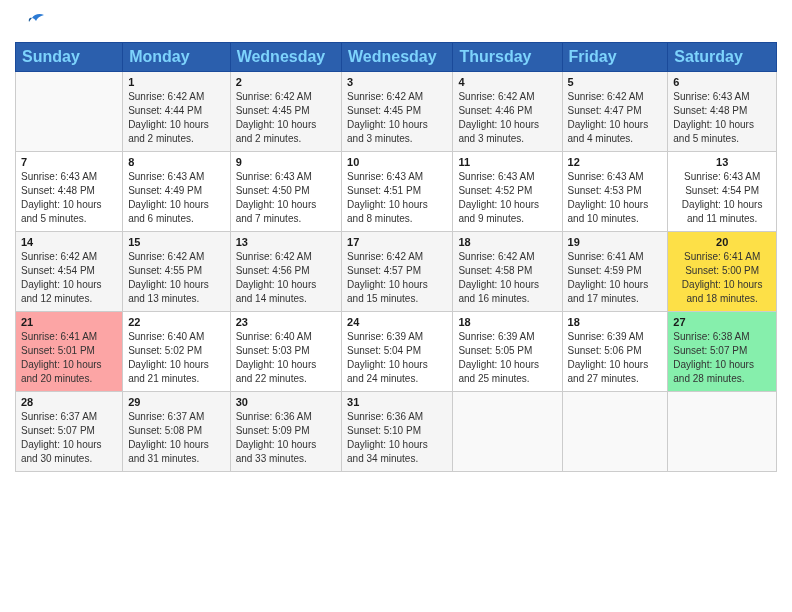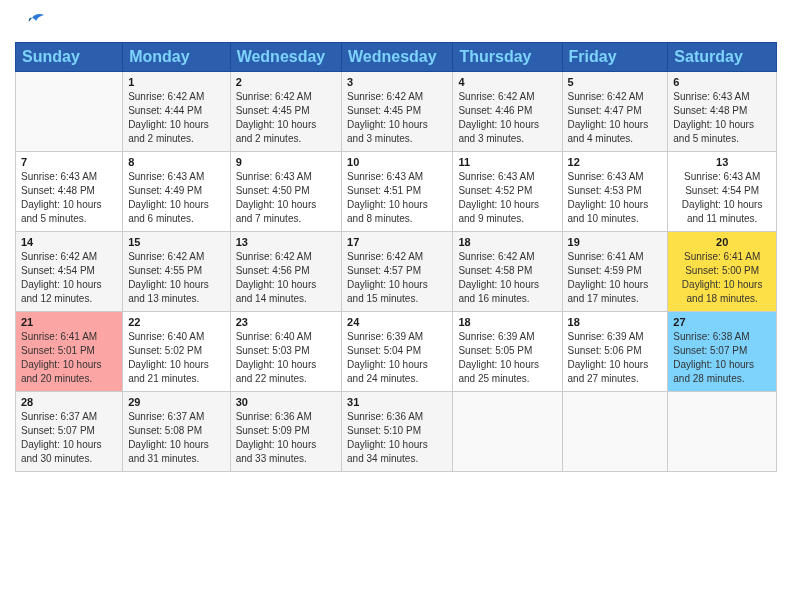--- a/index.html
+++ b/index.html
@@ -222,21 +222,21 @@
             <div class="day-info">Sunrise: 6:39 AM<br>Sunset: 5:04 PM<br>Daylight: 10 hours<br>and 24 minutes.</div>
           </td>
           <td style="background-color: rgb(255, 255, 255);">
             <div class="day-number">18</div>
             <div class="day-info">Sunrise: 6:39 AM<br>Sunset: 5:05 PM<br>Daylight: 10 hours<br>and 25 minutes.</div>
           </td>
           <td style="background-color: rgb(255, 255, 255);">
             <div class="day-number">18</div>
             <div class="day-info">Sunrise: 6:39 AM<br>Sunset: 5:06 PM<br>Daylight: 10 hours<br>and 27 minutes.</div>
           </td>
-          <td style="background-color: #7dd3fc;">
+          <td style="background-color: #86efac;">
             <div class="day-number">27</div>
             <div class="day-info">Sunrise: 6:38 AM<br>Sunset: 5:07 PM<br>Daylight: 10 hours<br>and 28 minutes.</div>
           </td>
         </tr>
         <tr>
           <td style="background-color: rgb(245, 245, 245);">
             <div class="day-number">28</div>
             <div class="day-info">Sunrise: 6:37 AM<br>Sunset: 5:07 PM<br>Daylight: 10 hours<br>and 30 minutes.</div>
           </td>
           <td style="background-color: rgb(245, 245, 245);">

